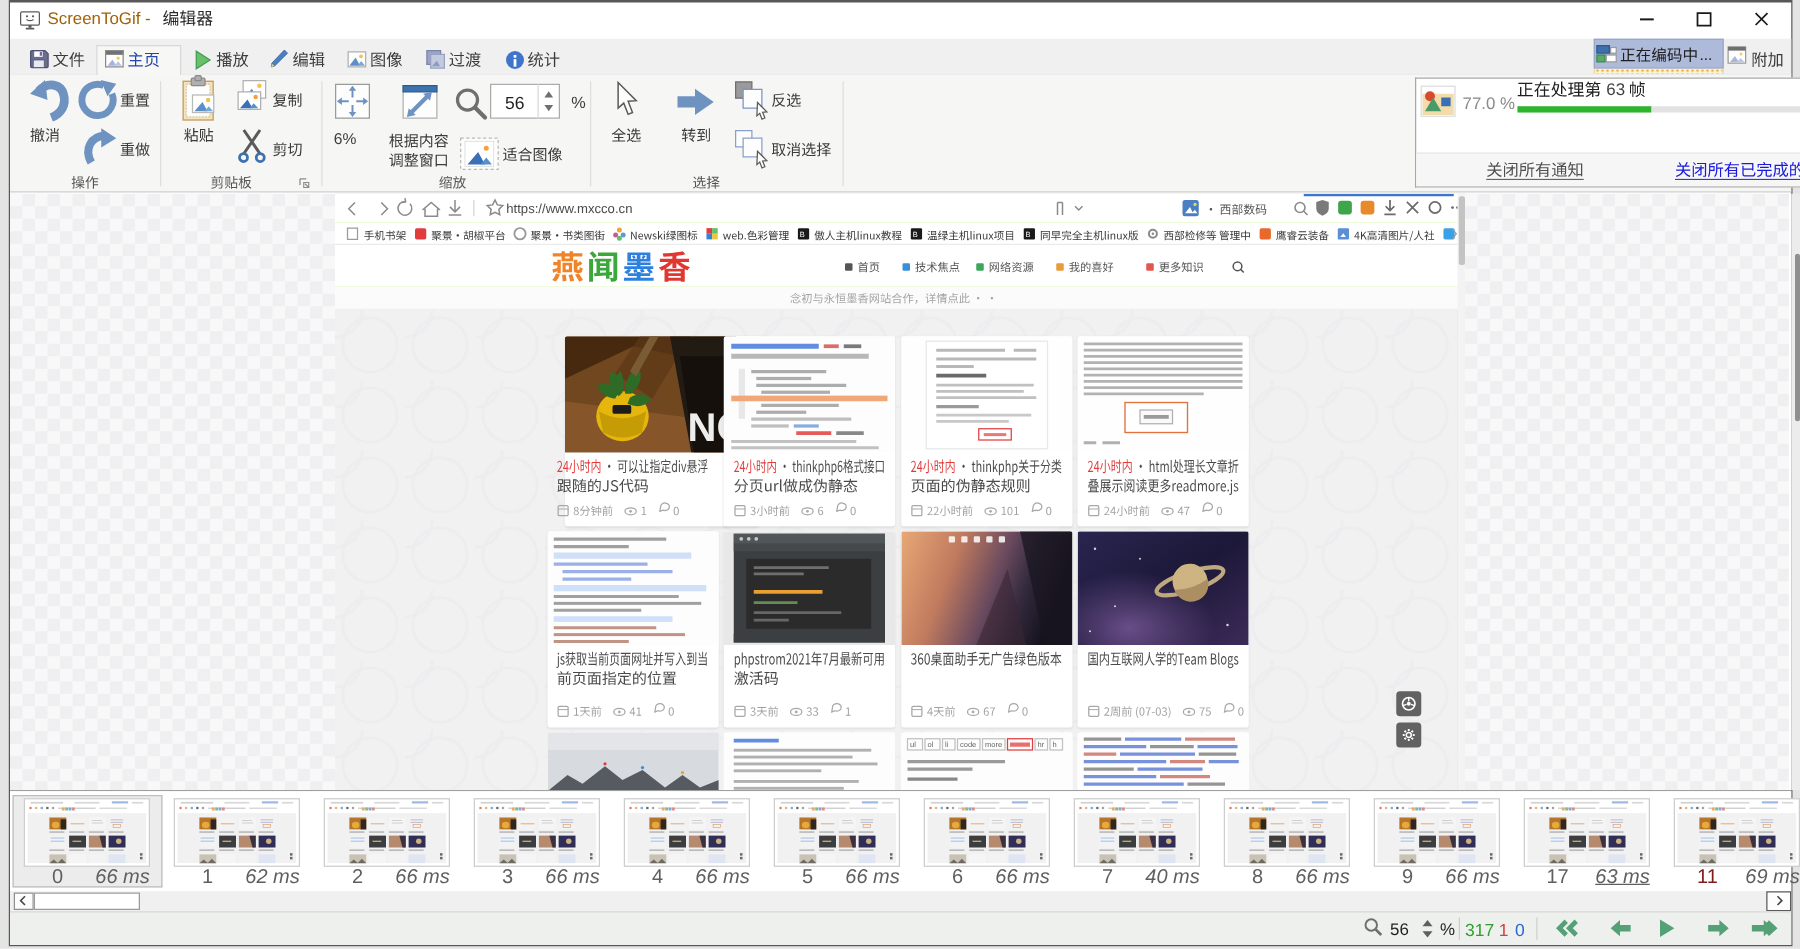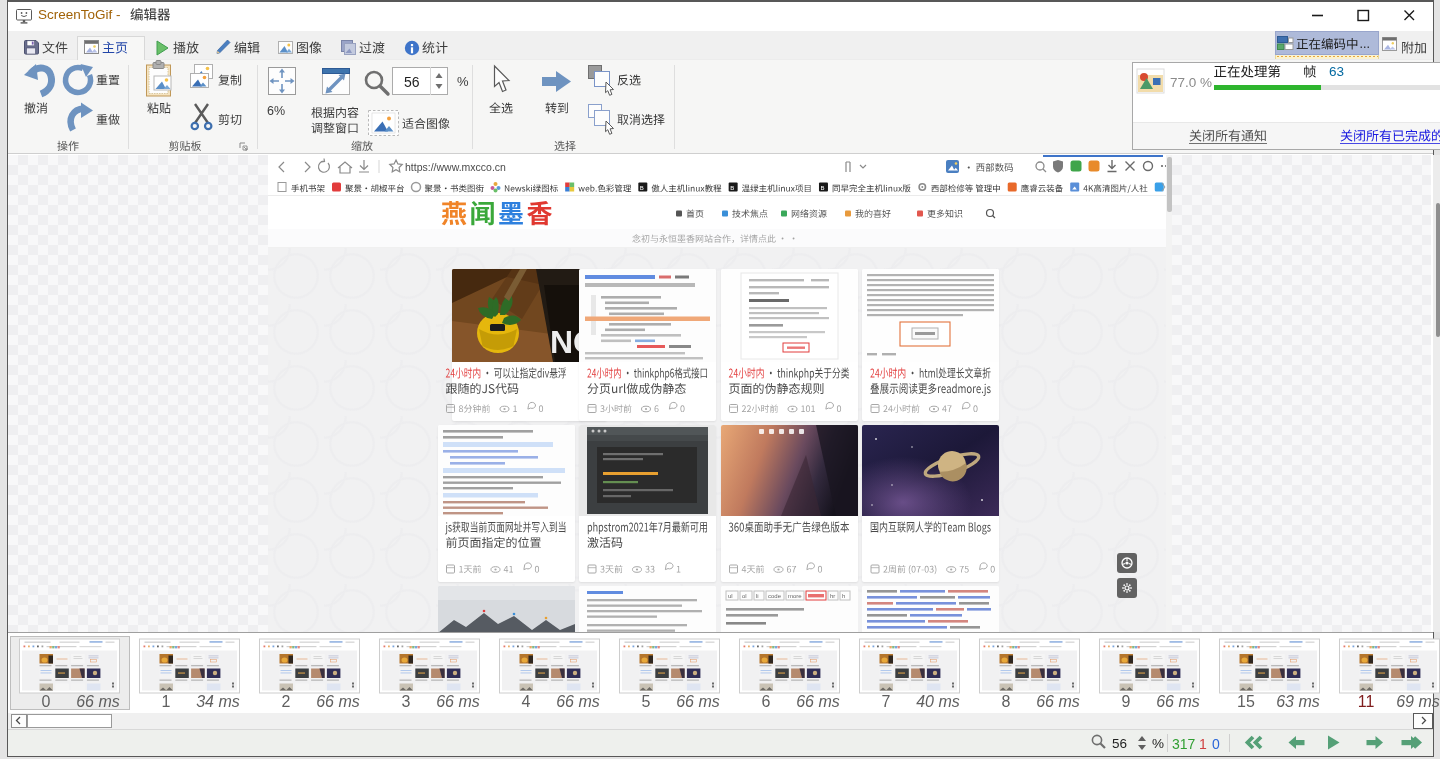--- a/index.html
+++ b/index.html
@@ -750,21 +750,21 @@
     <rect width="27" height="24" fill="#fff" stroke="#dcdcdc"></rect>
     <rect x="1" y="6" width="25" height="17" fill="#f2dcaa"></rect>
     <circle cx="7" cy="8" r="4" fill="#d84a30"></circle>
     <path d="M3 20 L9.5 9 L16 20 Z" fill="#4a9a68"></path>
     <rect x="16" y="9" width="7.5" height="7" fill="#3a6fb5"></rect>
   </svg>
 <div style="left:1170px;top:74.58px;font-size:13.5px;color:#8a8a8a;line-height:15.525px;">77.0 %</div>
 <svg style="position:absolute;left:0;top:0;width:1440px;height:759px;pointer-events:none" width="1440" height="759">
 <path transform="translate(1213.5 76.5)" d="M2.5 -6.9V-0.5H0.7V0.5H12.8V-0.5H7.6V-4.8H11.9V-5.8H7.6V-9.4H12.4V-10.4H1.2V-9.4H6.6V-0.5H3.6V-6.9Z M18.8 -11.3C18.6 -10.7 18.3 -9.9 18.1 -9.2H14.4V-8.3H17.6C16.8 -6.5 15.6 -4.9 14 -3.9C14.2 -3.6 14.4 -3.2 14.5 -2.9C15.1 -3.3 15.6 -3.8 16.1 -4.3V1H17.1V-5.5C17.8 -6.4 18.3 -7.3 18.8 -8.3H26.2V-9.2H19.2C19.4 -9.9 19.6 -10.5 19.8 -11.1ZM21.6 -7.6V-5H18.5V-4H21.6V-0.2H18V0.8H26.2V-0.2H22.6V-4H25.6V-5H22.6V-7.6Z M32.8 -8.3C32.5 -6.4 32 -4.8 31.4 -3.5C30.8 -4.5 30.4 -5.6 30 -7.1C30.2 -7.5 30.3 -7.9 30.4 -8.3ZM30 -11.3C29.6 -8.6 28.8 -6.1 27.7 -4.7C28 -4.5 28.3 -4.3 28.5 -4.1C28.9 -4.6 29.2 -5.2 29.5 -5.8C29.9 -4.5 30.3 -3.5 30.8 -2.6C29.9 -1.3 28.8 -0.3 27.5 0.3C27.7 0.5 28.1 0.9 28.3 1.1C29.5 0.5 30.6 -0.5 31.5 -1.7C33.1 0.2 35.3 0.7 37.6 0.7H39.6C39.7 0.4 39.9 -0.1 40 -0.4C39.5 -0.4 38.1 -0.4 37.7 -0.4C35.6 -0.4 33.6 -0.8 32 -2.6C33 -4.2 33.6 -6.3 33.9 -9L33.2 -9.2L33 -9.2H30.6C30.8 -9.8 30.9 -10.4 31 -11ZM35.3 -11.3V-1.4H36.4V-7C37.3 -6 38.3 -4.7 38.8 -3.8L39.6 -4.4C39 -5.4 37.8 -6.9 36.7 -8L36.4 -7.8V-11.3Z M46.9 -7.3H49V-5.5H46.9ZM49.9 -7.3H51.9V-5.5H49.9ZM46.9 -9.8H49V-8.1H46.9ZM49.9 -9.8H51.9V-8.1H49.9ZM44.8 -0.3V0.6H53.6V-0.3H50V-2.2H53.1V-3.1H50V-4.7H52.9V-10.7H46V-4.7H48.9V-3.1H45.8V-2.2H48.9V-0.3ZM41 -1.4 41.2 -0.3C42.4 -0.7 44 -1.2 45.4 -1.7L45.3 -2.7L43.8 -2.2V-5.6H45.1V-6.5H43.8V-9.5H45.3V-10.4H41.1V-9.5H42.8V-6.5H41.3V-5.6H42.8V-1.9C42.1 -1.7 41.5 -1.5 41 -1.4Z M56.3 -5.4C56.2 -4.4 56 -3.2 55.8 -2.4H59.4C58.3 -1.3 56.5 -0.2 54.9 0.3C55.2 0.5 55.5 0.9 55.6 1.1C57.2 0.5 59 -0.7 60.2 -2V1.1H61.2V-2.4H65.1C64.9 -1.2 64.8 -0.7 64.6 -0.5C64.5 -0.4 64.4 -0.4 64.1 -0.4C63.9 -0.4 63.2 -0.4 62.6 -0.4C62.7 -0.2 62.9 0.2 62.9 0.5C63.6 0.5 64.2 0.5 64.6 0.5C65 0.5 65.2 0.4 65.4 0.2C65.8 -0.2 66 -1 66.2 -2.9C66.2 -3 66.2 -3.3 66.2 -3.3H61.2V-4.5H65.7V-7.5H55.8V-6.7H60.2V-5.4ZM57.1 -4.5H60.2V-3.3H56.9ZM61.2 -6.7H64.7V-5.4H61.2ZM56.9 -11.4C56.4 -10.1 55.6 -8.9 54.6 -8.1C54.9 -8 55.3 -7.7 55.5 -7.6C56 -8.1 56.5 -8.7 56.9 -9.4H57.7C57.9 -8.9 58.2 -8.2 58.3 -7.8L59.2 -8.1C59.1 -8.4 58.9 -8.9 58.7 -9.4H60.8V-10.2H57.4C57.5 -10.5 57.7 -10.8 57.8 -11.2ZM62.1 -11.4C61.7 -10.2 61.1 -9 60.3 -8.2C60.5 -8.1 61 -7.8 61.2 -7.7C61.6 -8.1 62 -8.7 62.3 -9.4H63.2C63.7 -8.9 64.1 -8.2 64.3 -7.7L65.2 -8.1C65 -8.5 64.7 -9 64.4 -9.4H66.8V-10.2H62.7C62.8 -10.5 63 -10.8 63 -11.2Z" fill="#1f1f1f"></path>
 </svg>
-<div style="left:1285px;top:64.08px;font-size:13.5px;color:#0369a1;line-height:15.525px;margin-left:44px;">63</div>
+<div style="left:1285px;top:64.08px;font-size:13.5px;color:#404040;line-height:15.525px;">63</div>
 <svg style="position:absolute;left:0;top:0;width:1440px;height:759px;pointer-events:none" width="1440" height="759">
 <path transform="translate(1303.0 76.5)" d="M9.5 -0.8C10.5 -0.3 11.7 0.5 12.3 1.1L12.9 0.4C12.3 -0.2 11 -0.9 10 -1.4ZM8.9 -6.2V-3.8C8.9 -2.4 8.5 -0.7 5.3 0.3C5.5 0.5 5.8 0.9 5.9 1.1C9.3 -0.2 9.8 -2.1 9.8 -3.8V-6.2ZM6.6 -8V-1.7H7.4V-7.1H11.2V-1.7H12.1V-8H9.7V-9.2H12.8V-10.1H9.7V-11.3H8.8V-8ZM1 -8.8V-1.7H1.8V-7.9H2.9V1.1H3.7V-7.9H4.8V-2.8C4.8 -2.7 4.8 -2.7 4.7 -2.7C4.6 -2.7 4.3 -2.7 4 -2.7C4.1 -2.5 4.3 -2.1 4.3 -1.8C4.8 -1.8 5.1 -1.8 5.3 -2C5.5 -2.1 5.6 -2.4 5.6 -2.8V-8.8H3.7V-11.3H2.9V-8.8Z" fill="#1f1f1f"></path>
 </svg>
 <div style="left:1213.5px;top:84.5px;width:226.5px;height:5px;background:#e2e2e2"></div>
 <div style="left:1213.5px;top:84.5px;width:107px;height:5px;background:#2eb52e"></div>
 <svg style="position:absolute;left:0;top:0;width:1440px;height:759px;pointer-events:none" width="1440" height="759">
 <path transform="translate(1189.0 140.5)" d="M2.9 -10.4C3.4 -9.7 4 -8.8 4.2 -8.2H1.7V-7.2H6V-5.6C6 -5.4 6 -5.1 6 -4.9H0.9V-3.9H5.8C5.4 -2.5 4.1 -1 0.6 0.2C0.9 0.4 1.2 0.8 1.3 1C4.7 -0.1 6.1 -1.7 6.7 -3.2C7.8 -1.1 9.5 0.3 11.8 1C11.9 0.7 12.2 0.2 12.5 0C10.1 -0.6 8.3 -2 7.3 -3.9H12.2V-4.9H7.1L7.1 -5.6V-7.2H11.5V-8.2H8.9C9.3 -8.9 9.9 -9.7 10.3 -10.5L9.2 -10.9C8.9 -10.1 8.3 -8.9 7.8 -8.2H4.2L5.1 -8.6C4.8 -9.2 4.3 -10.1 3.7 -10.8Z M14.2 -8V1H15.1V-8ZM14.4 -10.3C15 -9.7 15.7 -8.9 16 -8.4L16.8 -8.9C16.4 -9.5 15.7 -10.2 15.1 -10.8ZM20.3 -8.4V-6.7H16.1V-5.7H19.8C18.9 -4.3 17.3 -3 15.5 -2C15.8 -1.9 16.1 -1.6 16.2 -1.4C17.9 -2.2 19.3 -3.5 20.3 -4.9V-1.3C20.3 -1.1 20.3 -1.1 20 -1.1C19.8 -1.1 19.1 -1.1 18.3 -1.1C18.5 -0.8 18.6 -0.4 18.7 -0.1C19.7 -0.1 20.4 -0.1 20.8 -0.3C21.2 -0.4 21.3 -0.7 21.3 -1.3V-5.7H23.2V-6.7H21.3V-8.4ZM17.6 -10.2V-9.3H23.9V-0.2C23.9 -0 23.9 0 23.7 0.1C23.5 0.1 22.9 0.1 22.3 0C22.4 0.3 22.5 0.7 22.6 0.9C23.5 1 24 0.9 24.4 0.8C24.7 0.6 24.9 0.4 24.9 -0.2V-10.2Z M32.9 -9.6V-5.3C32.9 -3.5 32.8 -1.2 31.3 0.4C31.5 0.5 31.9 0.9 32 1.1C33.7 -0.6 33.9 -3.3 33.9 -5.3V-5.6H36V1H36.9V-5.6H38.5V-6.5H33.9V-8.9C35.4 -9.1 37.1 -9.5 38.2 -9.9L37.5 -10.8C36.5 -10.3 34.6 -9.9 32.9 -9.6ZM28.2 -4.7V-5.1V-6.8H30.8V-4.7ZM31.7 -10.6C30.7 -10.2 28.8 -9.8 27.3 -9.6V-5.1C27.3 -3.4 27.2 -1.1 26.4 0.4C26.6 0.6 27 0.9 27.2 1.1C27.9 -0.3 28.1 -2.2 28.2 -3.8H31.7V-7.7H28.2V-8.9C29.7 -9.1 31.3 -9.4 32.4 -9.8Z M44.1 -10.9C43.9 -10.4 43.7 -9.8 43.5 -9.2H39.8V-8.3H43.1C42.3 -6.6 41.1 -5 39.5 -4C39.7 -3.8 40 -3.4 40.1 -3.2C41 -3.8 41.7 -4.5 42.3 -5.3V1H43.3V-1.5H48.7V-0.2C48.7 0 48.7 0.1 48.4 0.1C48.2 0.1 47.4 0.1 46.5 0.1C46.7 0.3 46.8 0.7 46.9 1C48 1 48.7 1 49.1 0.9C49.6 0.7 49.7 0.4 49.7 -0.2V-6.8H43.4C43.7 -7.3 43.9 -7.8 44.2 -8.3H51.2V-9.2H44.6C44.7 -9.7 44.9 -10.2 45.1 -10.7ZM43.3 -3.8H48.7V-2.4H43.3ZM43.3 -4.6V-5.9H48.7V-4.6Z M52.8 -9.8C53.6 -9.2 54.6 -8.2 55.1 -7.6L55.8 -8.3C55.3 -8.9 54.3 -9.8 53.5 -10.4ZM55.3 -6H52.6V-5.1H54.4V-1.4C53.8 -1.2 53.2 -0.6 52.5 0.1L53.1 0.9C53.8 0 54.4 -0.7 54.9 -0.7C55.2 -0.7 55.6 -0.3 56.1 0C57 0.6 58.1 0.7 59.7 0.7C61.1 0.7 63.4 0.7 64.3 0.6C64.3 0.4 64.5 -0.1 64.6 -0.3C63.3 -0.2 61.3 -0.1 59.7 -0.1C58.3 -0.1 57.2 -0.2 56.3 -0.7C55.9 -1 55.6 -1.3 55.3 -1.4ZM56.7 -10.4V-9.7H62.2C61.7 -9.3 61 -8.9 60.4 -8.6C59.7 -8.8 59.1 -9.1 58.5 -9.3L57.9 -8.8C58.7 -8.5 59.6 -8 60.4 -7.7H56.7V-0.9H57.6V-3.1H59.8V-1H60.7V-3.1H63V-1.9C63 -1.7 62.9 -1.7 62.8 -1.7C62.6 -1.7 62.1 -1.7 61.4 -1.7C61.6 -1.5 61.7 -1.1 61.7 -0.9C62.6 -0.9 63.1 -0.9 63.5 -1C63.8 -1.2 63.9 -1.4 63.9 -1.9V-7.7H62.2C62 -7.8 61.6 -8 61.3 -8.2C62.2 -8.7 63.2 -9.3 63.9 -10L63.3 -10.5L63.1 -10.4ZM63 -6.9V-5.8H60.7V-6.9ZM57.6 -5H59.8V-3.8H57.6ZM57.6 -5.8V-6.9H59.8V-5.8ZM63 -5V-3.8H60.7V-5Z M72.1 -9.8V0.7H73.1V-0.4H75.8V0.5H76.8V-9.8ZM73.1 -1.3V-8.9H75.8V-1.3ZM67 -10.9C66.7 -9.3 66.2 -7.8 65.4 -6.8C65.7 -6.6 66.1 -6.4 66.2 -6.2C66.6 -6.8 67 -7.5 67.3 -8.3H68.3V-6.1V-5.7H65.6V-4.7H68.2C68 -3 67.4 -1.1 65.4 0.3C65.6 0.4 66 0.8 66.1 1C67.6 -0.1 68.4 -1.5 68.8 -2.9C69.5 -2.1 70.6 -0.8 71 -0.2L71.7 -1C71.3 -1.5 69.7 -3.2 69.1 -3.8C69.1 -4.1 69.2 -4.4 69.2 -4.7H71.7V-5.7H69.2L69.3 -6.1V-8.3H71.3V-9.2H67.6C67.7 -9.7 67.9 -10.2 68 -10.7Z" fill="#4f4f4f"></path>
 <path d="M1189 143.5 h78" stroke="#4f4f4f" stroke-width="0.8"></path>
 <path transform="translate(1340.0 140.5)" d="M2.9 -10.4C3.4 -9.7 4 -8.8 4.2 -8.2H1.7V-7.2H6V-5.6C6 -5.4 6 -5.1 6 -4.9H0.9V-3.9H5.8C5.4 -2.5 4.1 -1 0.6 0.2C0.9 0.4 1.2 0.8 1.3 1C4.7 -0.1 6.1 -1.7 6.7 -3.2C7.8 -1.1 9.5 0.3 11.8 1C11.9 0.7 12.2 0.2 12.5 0C10.1 -0.6 8.3 -2 7.3 -3.9H12.2V-4.9H7.1L7.1 -5.6V-7.2H11.5V-8.2H8.9C9.3 -8.9 9.9 -9.7 10.3 -10.5L9.2 -10.9C8.9 -10.1 8.3 -8.9 7.8 -8.2H4.2L5.1 -8.6C4.8 -9.2 4.3 -10.1 3.7 -10.8Z M14.2 -8V1H15.1V-8ZM14.4 -10.3C15 -9.7 15.7 -8.9 16 -8.4L16.8 -8.9C16.4 -9.5 15.7 -10.2 15.1 -10.8ZM20.3 -8.4V-6.7H16.1V-5.7H19.8C18.9 -4.3 17.3 -3 15.5 -2C15.8 -1.9 16.1 -1.6 16.2 -1.4C17.9 -2.2 19.3 -3.5 20.3 -4.9V-1.3C20.3 -1.1 20.3 -1.1 20 -1.1C19.8 -1.1 19.1 -1.1 18.3 -1.1C18.5 -0.8 18.6 -0.4 18.7 -0.1C19.7 -0.1 20.4 -0.1 20.8 -0.3C21.2 -0.4 21.3 -0.7 21.3 -1.3V-5.7H23.2V-6.7H21.3V-8.4ZM17.6 -10.2V-9.3H23.9V-0.2C23.9 -0 23.9 0 23.7 0.1C23.5 0.1 22.9 0.1 22.3 0C22.4 0.3 22.5 0.7 22.6 0.9C23.5 1 24 0.9 24.4 0.8C24.7 0.6 24.9 0.4 24.9 -0.2V-10.2Z M32.9 -9.6V-5.3C32.9 -3.5 32.8 -1.2 31.3 0.4C31.5 0.5 31.9 0.9 32 1.1C33.7 -0.6 33.9 -3.3 33.9 -5.3V-5.6H36V1H36.9V-5.6H38.5V-6.5H33.9V-8.9C35.4 -9.1 37.1 -9.5 38.2 -9.9L37.5 -10.8C36.5 -10.3 34.6 -9.9 32.9 -9.6ZM28.2 -4.7V-5.1V-6.8H30.8V-4.7ZM31.7 -10.6C30.7 -10.2 28.8 -9.8 27.3 -9.6V-5.1C27.3 -3.4 27.2 -1.1 26.4 0.4C26.6 0.6 27 0.9 27.2 1.1C27.9 -0.3 28.1 -2.2 28.2 -3.8H31.7V-7.7H28.2V-8.9C29.7 -9.1 31.3 -9.4 32.4 -9.8Z M44.1 -10.9C43.9 -10.4 43.7 -9.8 43.5 -9.2H39.8V-8.3H43.1C42.3 -6.6 41.1 -5 39.5 -4C39.7 -3.8 40 -3.4 40.1 -3.2C41 -3.8 41.7 -4.5 42.3 -5.3V1H43.3V-1.5H48.7V-0.2C48.7 0 48.7 0.1 48.4 0.1C48.2 0.1 47.4 0.1 46.5 0.1C46.7 0.3 46.8 0.7 46.9 1C48 1 48.7 1 49.1 0.9C49.6 0.7 49.7 0.4 49.7 -0.2V-6.8H43.4C43.7 -7.3 43.9 -7.8 44.2 -8.3H51.2V-9.2H44.6C44.7 -9.7 44.9 -10.2 45.1 -10.7ZM43.3 -3.8H48.7V-2.4H43.3ZM43.3 -4.6V-5.9H48.7V-4.6Z M53.2 -10.1V-9.1H61.7V-5.7H54.9V-7.9H53.9V-1.3C53.9 0.3 54.6 0.7 56.7 0.7C57.2 0.7 61 0.7 61.6 0.7C63.7 0.7 64.1 -0 64.4 -2.4C64.1 -2.5 63.6 -2.7 63.4 -2.8C63.2 -0.7 63 -0.3 61.6 -0.3C60.7 -0.3 57.3 -0.3 56.6 -0.3C55.2 -0.3 54.9 -0.5 54.9 -1.3V-4.8H61.7V-4.1H62.7V-10.1Z M68 -7.1V-6.2H75V-7.1ZM65.7 -4.7V-3.8H69.2C69.1 -1.5 68.5 -0.3 65.6 0.2C65.8 0.4 66 0.8 66.1 1.1C69.3 0.4 70 -1.1 70.2 -3.8H72.5V-0.5C72.5 0.5 72.8 0.8 74 0.8C74.3 0.8 75.8 0.8 76 0.8C77.1 0.8 77.3 0.4 77.4 -1.4C77.2 -1.5 76.8 -1.6 76.5 -1.8C76.5 -0.3 76.4 -0.1 75.9 -0.1C75.6 -0.1 74.4 -0.1 74.1 -0.1C73.6 -0.1 73.5 -0.1 73.5 -0.5V-3.8H77.3V-4.7ZM70.5 -10.8C70.7 -10.3 71 -9.9 71.1 -9.4H66.1V-6.5H67V-8.5H75.9V-6.5H76.9V-9.4H72.3C72.1 -9.9 71.8 -10.6 71.4 -11Z M85.1 -10.9C85.1 -10.2 85.1 -9.4 85.1 -8.7H79.7V-5.1C79.7 -3.4 79.5 -1.1 78.5 0.5C78.7 0.6 79.1 0.9 79.3 1.1C80.5 -0.6 80.7 -3.2 80.7 -5V-5.1H83.1C83 -2.9 82.9 -2.1 82.8 -1.9C82.7 -1.8 82.5 -1.7 82.4 -1.7C82.1 -1.7 81.6 -1.7 81 -1.8C81.1 -1.5 81.2 -1.2 81.2 -0.9C81.9 -0.8 82.5 -0.8 82.8 -0.9C83.2 -0.9 83.4 -1 83.6 -1.2C83.9 -1.6 83.9 -2.7 84 -5.6C84 -5.8 84 -6 84 -6H80.7V-7.8H85.2C85.4 -5.7 85.7 -3.7 86.2 -2.2C85.3 -1.2 84.3 -0.4 83.1 0.2C83.4 0.4 83.7 0.8 83.9 1C84.9 0.4 85.8 -0.3 86.6 -1.2C87.2 0.1 87.9 0.9 88.9 0.9C89.9 0.9 90.3 0.3 90.5 -1.9C90.2 -2 89.8 -2.2 89.6 -2.5C89.5 -0.7 89.4 -0.1 89 -0.1C88.3 -0.1 87.8 -0.8 87.3 -2.1C88.2 -3.3 89 -4.8 89.6 -6.5L88.6 -6.7C88.2 -5.4 87.6 -4.3 86.9 -3.2C86.6 -4.5 86.3 -6 86.2 -7.8H90.4V-8.7H86.1C86.1 -9.4 86.1 -10.2 86.1 -10.9ZM86.7 -10.3C87.6 -9.8 88.6 -9.2 89 -8.7L89.7 -9.4C89.2 -9.8 88.1 -10.5 87.3 -10.9Z M98.2 -5.5C98.9 -4.5 99.8 -3.2 100.2 -2.5L101 -3C100.6 -3.7 99.7 -5 98.9 -5.9ZM94.1 -10.9C94 -10.3 93.8 -9.5 93.6 -8.8H92.1V0.7H93V-0.3H96.7V-8.8H94.5C94.7 -9.4 95 -10.1 95.2 -10.8ZM93 -8H95.8V-5.2H93ZM93 -1.2V-4.4H95.8V-1.2ZM98.8 -11C98.4 -9.2 97.7 -7.4 96.8 -6.2C97 -6.1 97.4 -5.8 97.6 -5.7C98 -6.3 98.4 -7.1 98.8 -8H102.1C102 -2.8 101.8 -0.8 101.3 -0.3C101.2 -0.1 101 -0.1 100.8 -0.1C100.5 -0.1 99.7 -0.1 98.9 -0.2C99 0.1 99.2 0.5 99.2 0.8C99.9 0.8 100.7 0.8 101.1 0.8C101.6 0.7 101.9 0.6 102.2 0.2C102.7 -0.4 102.9 -2.4 103.1 -8.4C103.1 -8.5 103.1 -8.9 103.1 -8.9H99.2C99.4 -9.5 99.6 -10.1 99.7 -10.8Z" fill="#1b1be0"></path>
 <path d="M1340 143.5 h100" stroke="#1b1be0" stroke-width="0.8"></path>
@@ -851,39 +851,39 @@
 <use href="#fth" x="739.5" y="639"></use>
 <use href="#fth" x="859.5" y="639"></use>
 <use href="#fth" x="979.5" y="639"></use>
 <use href="#fth" x="1099.5" y="639"></use>
 <use href="#fth" x="1219.5" y="639"></use>
 <use href="#fth" x="1339.5" y="639"></use>
 </svg>
 <div style="left:46px;top:693.28px;font-size:16px;color:#5f5f5f;line-height:18.4px;transform:translateX(-50%);">0</div>
 <div style="left:98px;top:693.28px;font-size:16px;color:#5f5f5f;line-height:18.4px;transform:translateX(-50%);font-style:italic;">66 ms</div>
 <div style="left:166px;top:693.28px;font-size:16px;color:#5f5f5f;line-height:18.4px;transform:translateX(-50%);">1</div>
-<div style="left:218px;top:693.28px;font-size:16px;color:#5f5f5f;line-height:18.4px;transform:translateX(-50%);font-style:italic;">34 ms</div>
+<div style="left:218px;top:693.28px;font-size:16px;color:#5f5f5f;line-height:18.4px;transform:translateX(-50%);font-style:italic;">62 ms</div>
 <div style="left:286px;top:693.28px;font-size:16px;color:#5f5f5f;line-height:18.4px;transform:translateX(-50%);">2</div>
 <div style="left:338px;top:693.28px;font-size:16px;color:#5f5f5f;line-height:18.4px;transform:translateX(-50%);font-style:italic;">66 ms</div>
 <div style="left:406px;top:693.28px;font-size:16px;color:#5f5f5f;line-height:18.4px;transform:translateX(-50%);">3</div>
 <div style="left:458px;top:693.28px;font-size:16px;color:#5f5f5f;line-height:18.4px;transform:translateX(-50%);font-style:italic;">66 ms</div>
 <div style="left:526px;top:693.28px;font-size:16px;color:#5f5f5f;line-height:18.4px;transform:translateX(-50%);">4</div>
 <div style="left:578px;top:693.28px;font-size:16px;color:#5f5f5f;line-height:18.4px;transform:translateX(-50%);font-style:italic;">66 ms</div>
 <div style="left:646px;top:693.28px;font-size:16px;color:#5f5f5f;line-height:18.4px;transform:translateX(-50%);">5</div>
 <div style="left:698px;top:693.28px;font-size:16px;color:#5f5f5f;line-height:18.4px;transform:translateX(-50%);font-style:italic;">66 ms</div>
 <div style="left:766px;top:693.28px;font-size:16px;color:#5f5f5f;line-height:18.4px;transform:translateX(-50%);">6</div>
 <div style="left:818px;top:693.28px;font-size:16px;color:#5f5f5f;line-height:18.4px;transform:translateX(-50%);font-style:italic;">66 ms</div>
 <div style="left:886px;top:693.28px;font-size:16px;color:#5f5f5f;line-height:18.4px;transform:translateX(-50%);">7</div>
 <div style="left:938px;top:693.28px;font-size:16px;color:#5f5f5f;line-height:18.4px;transform:translateX(-50%);font-style:italic;">40 ms</div>
 <div style="left:1006px;top:693.28px;font-size:16px;color:#5f5f5f;line-height:18.4px;transform:translateX(-50%);">8</div>
 <div style="left:1058px;top:693.28px;font-size:16px;color:#5f5f5f;line-height:18.4px;transform:translateX(-50%);font-style:italic;">66 ms</div>
 <div style="left:1126px;top:693.28px;font-size:16px;color:#5f5f5f;line-height:18.4px;transform:translateX(-50%);">9</div>
 <div style="left:1178px;top:693.28px;font-size:16px;color:#5f5f5f;line-height:18.4px;transform:translateX(-50%);font-style:italic;">66 ms</div>
-<div style="left:1246px;top:693.28px;font-size:16px;color:#5f5f5f;line-height:18.4px;transform:translateX(-50%);">15</div>
-<div style="left:1298px;top:693.28px;font-size:16px;color:#5f5f5f;line-height:18.4px;transform:translateX(-50%);font-style:italic;">63 ms</div>
+<div style="left:1246px;top:693.28px;font-size:16px;color:#5f5f5f;line-height:18.4px;transform:translateX(-50%);">17</div>
+<div style="left:1298px;top:693.28px;font-size:16px;color:#5f5f5f;line-height:18.4px;transform:translateX(-50%);font-style:italic;text-decoration:underline;">63 ms</div>
 <div style="left:1366px;top:693.28px;font-size:16px;color:#7f1d1d;line-height:18.4px;transform:translateX(-50%);">11</div>
 <div style="left:1418px;top:693.28px;font-size:16px;color:#5f5f5f;line-height:18.4px;transform:translateX(-50%);font-style:italic;">69 ms</div>
 <div style="left:8px;top:713px;width:1425px;height:16px;background:#f0f0f0"></div>
 <div style="left:11px;top:713.5px;width:15.5px;height:14.5px;background:#fdfdfd;border:1px solid #8f8f8f"></div>
 <svg style="left:14px;top:716px" width="9" height="9">
     <path d="M6 1 L2.5 4.5 L6 8" stroke="#4a4a4a" stroke-width="1.3" fill="none"></path>
   </svg>
 <div style="left:26.5px;top:713.5px;width:85px;height:14.5px;background:#fff;border:1px solid #9a9a9a"></div>
 <div style="left:1412.5px;top:713px;width:20px;height:15.5px;background:#fdfdfd;border:1px solid #5a5a5a"></div>
 <svg style="left:1419px;top:716px" width="9" height="9">

